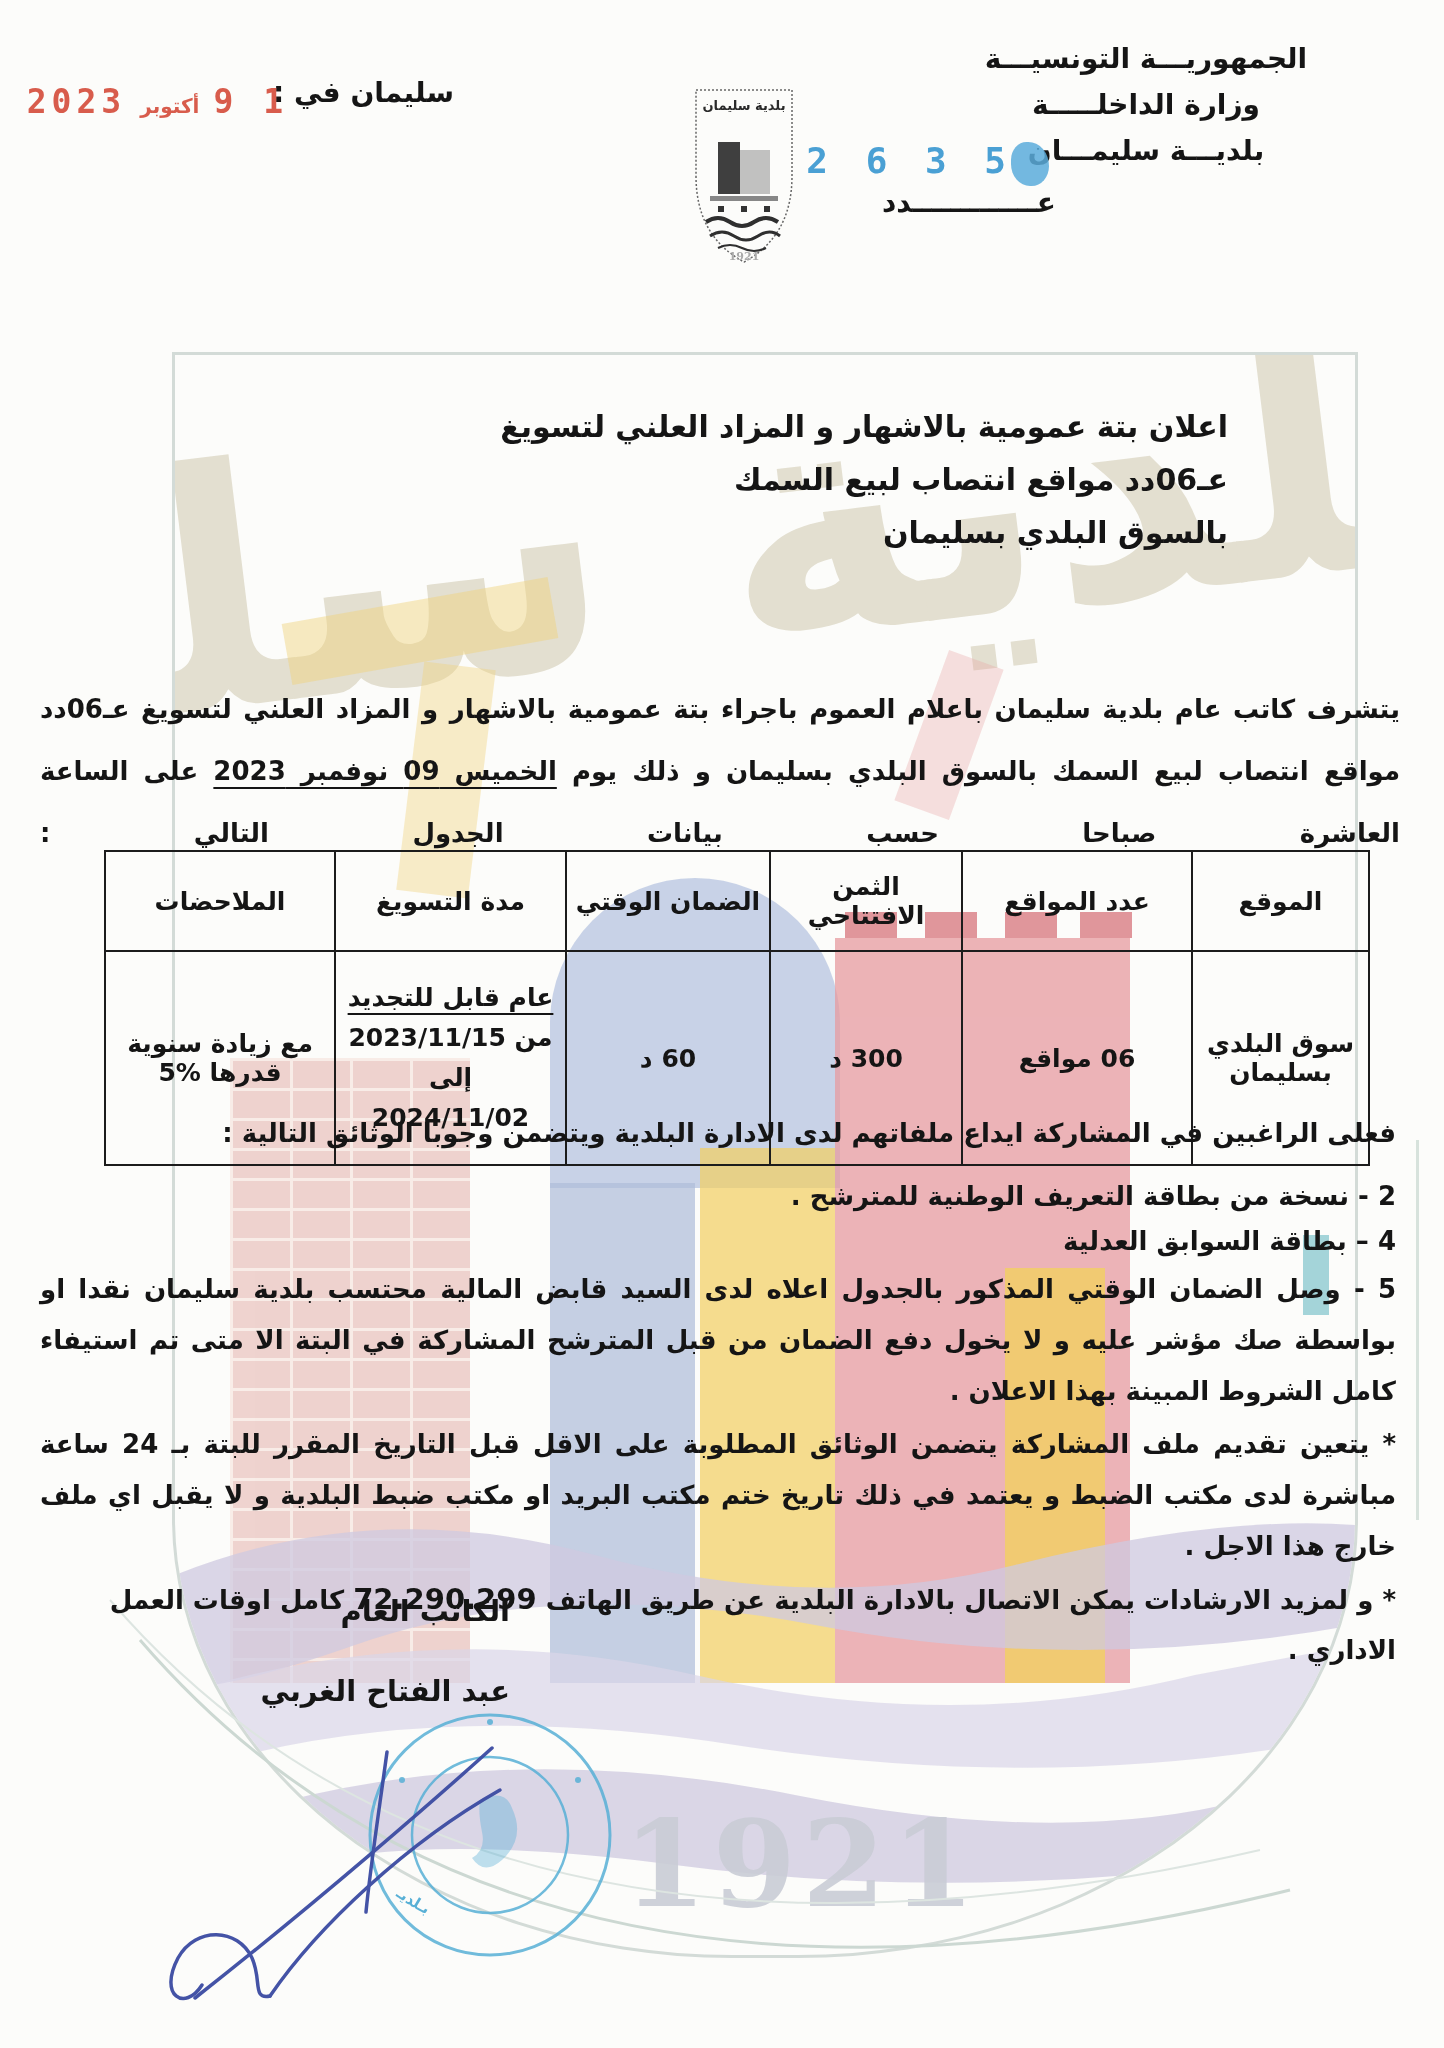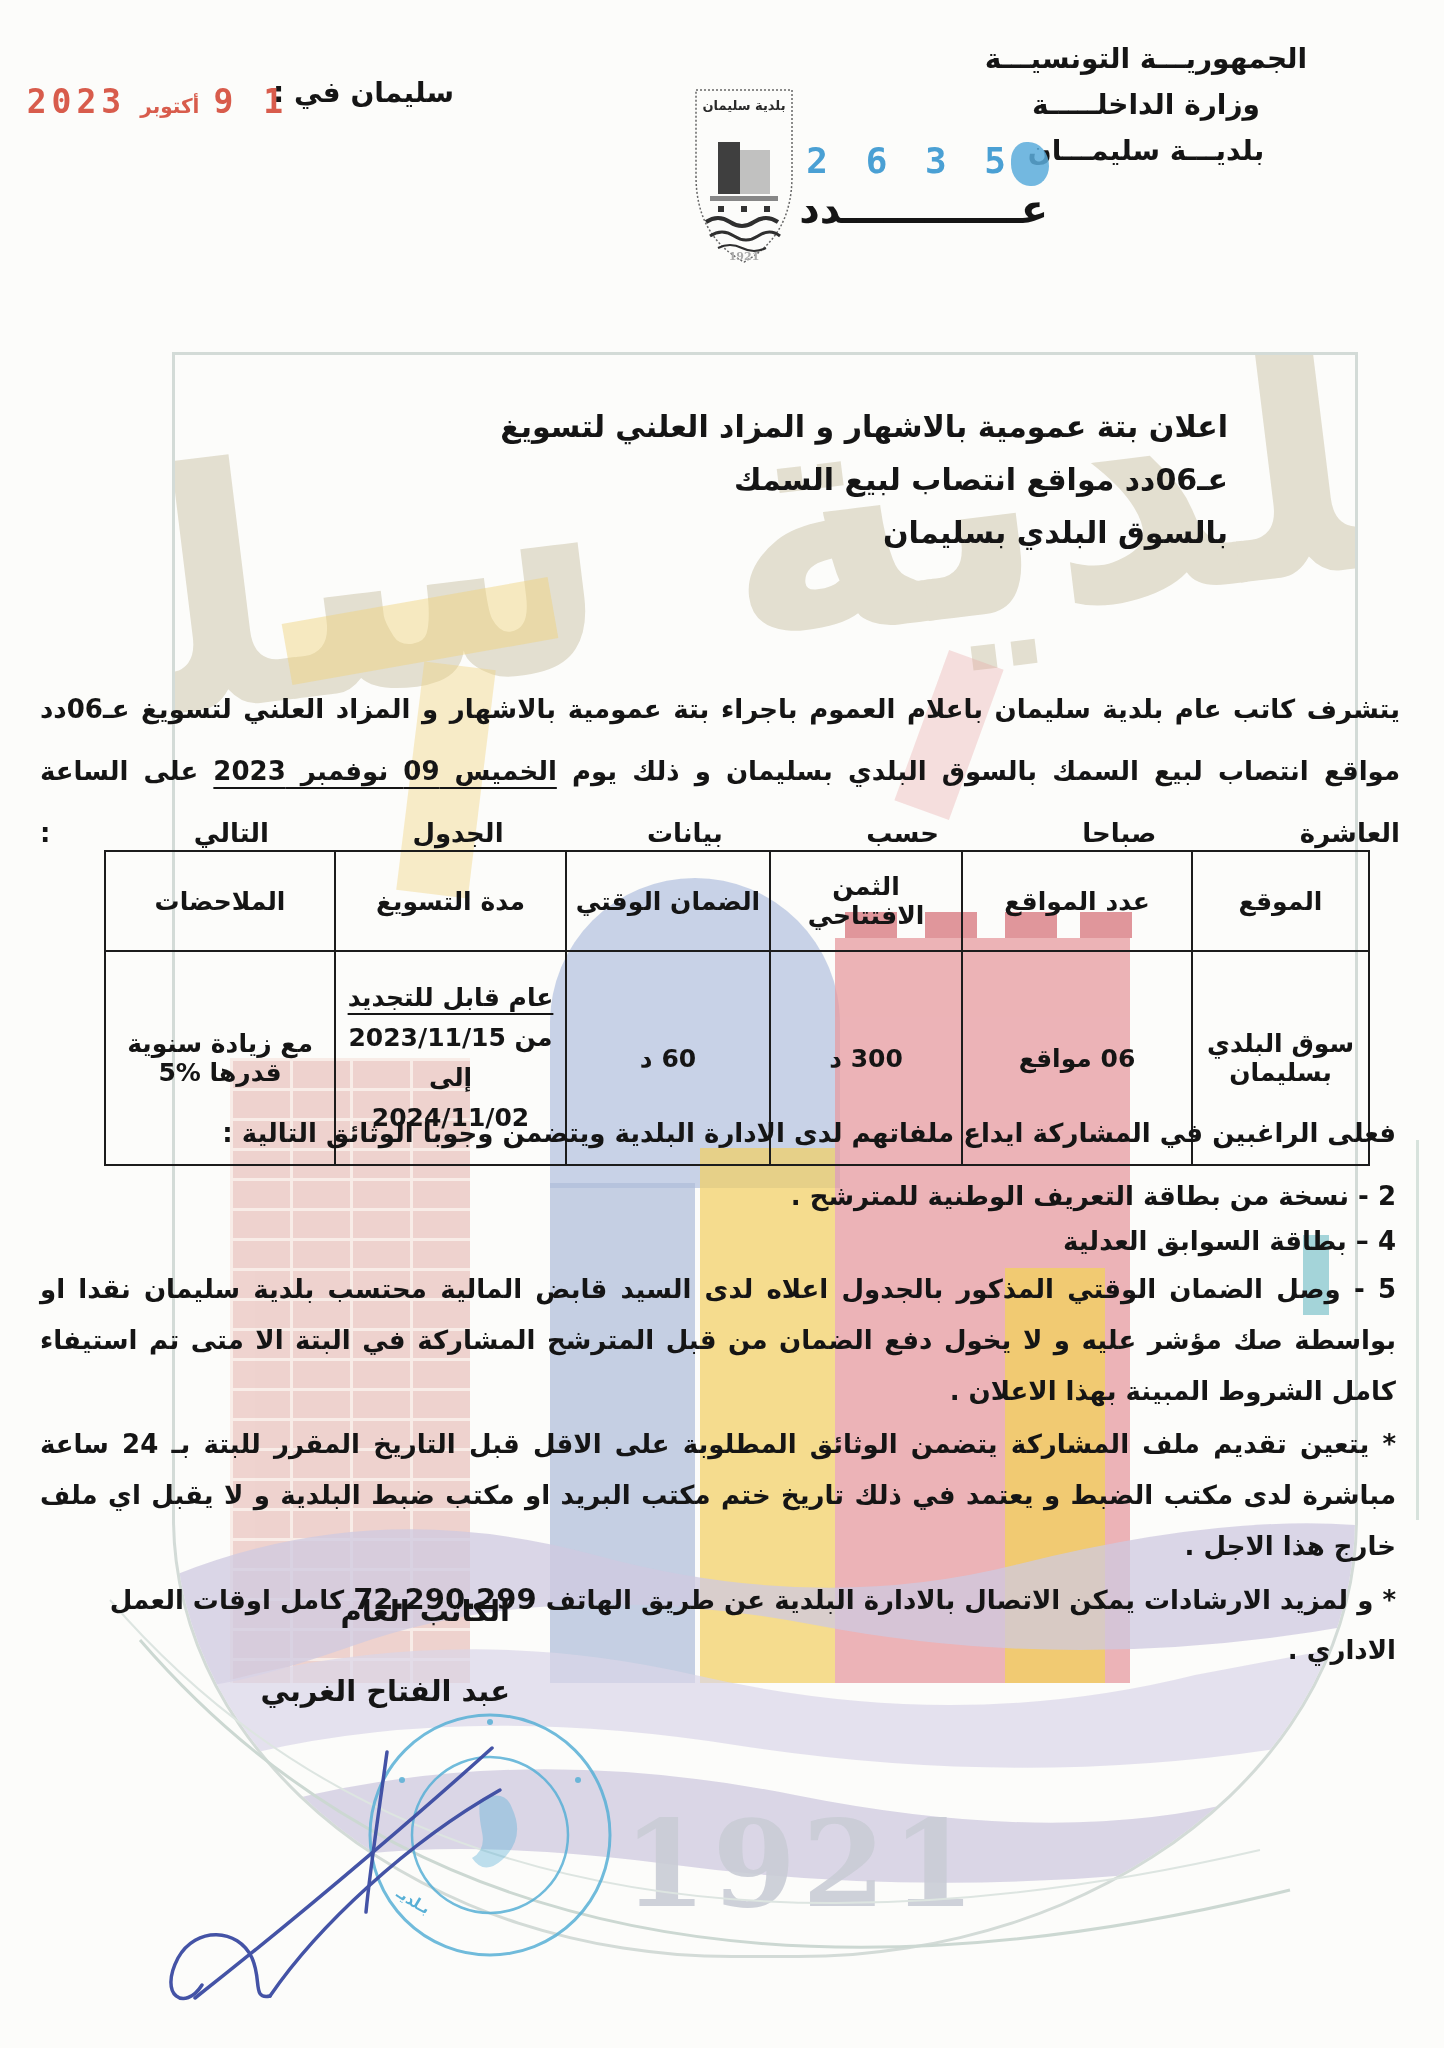--- a/index.html
+++ b/index.html
@@ -49,21 +49,21 @@
     font-size:120px; letter-spacing:6px; color:#c9ccd5; opacity:.9;
   }
   .wm-swoosh{position:absolute; left:100px; top:1560px; z-index:0;}
   .wm-edge{position:absolute; left:1416px; top:1140px; width:3px; height:380px; background:#cddbd5; opacity:.8; z-index:0;}
   
   .content{position:absolute; inset:0; z-index:2; font-weight:700;}
   .gov{
     position:absolute; top:36px; right:18px; width:560px;
     text-align:center; font-size:28px; line-height:46px;
   }
-  .num-row{position:absolute; top:186px; right:396px; font-size:40px;}
+  .num-row{position:absolute; top:186px; right:388px; font-size:28px;}
   .num-stamp{
     position:absolute; top:140px; right:430px;
     color:#4aa0d4; font-family:"DejaVu Sans Mono", monospace;
     font-size:36px; letter-spacing:8px; direction:ltr;
   }
   .num-blob{
     position:absolute; top:142px; right:395px; width:38px; height:44px;
     background:#5aabda; opacity:.85; border-radius:45% 60% 50% 55%;
   }
   .place-date{position:absolute; top:76px; right:990px; font-size:28px; white-space:nowrap;}

